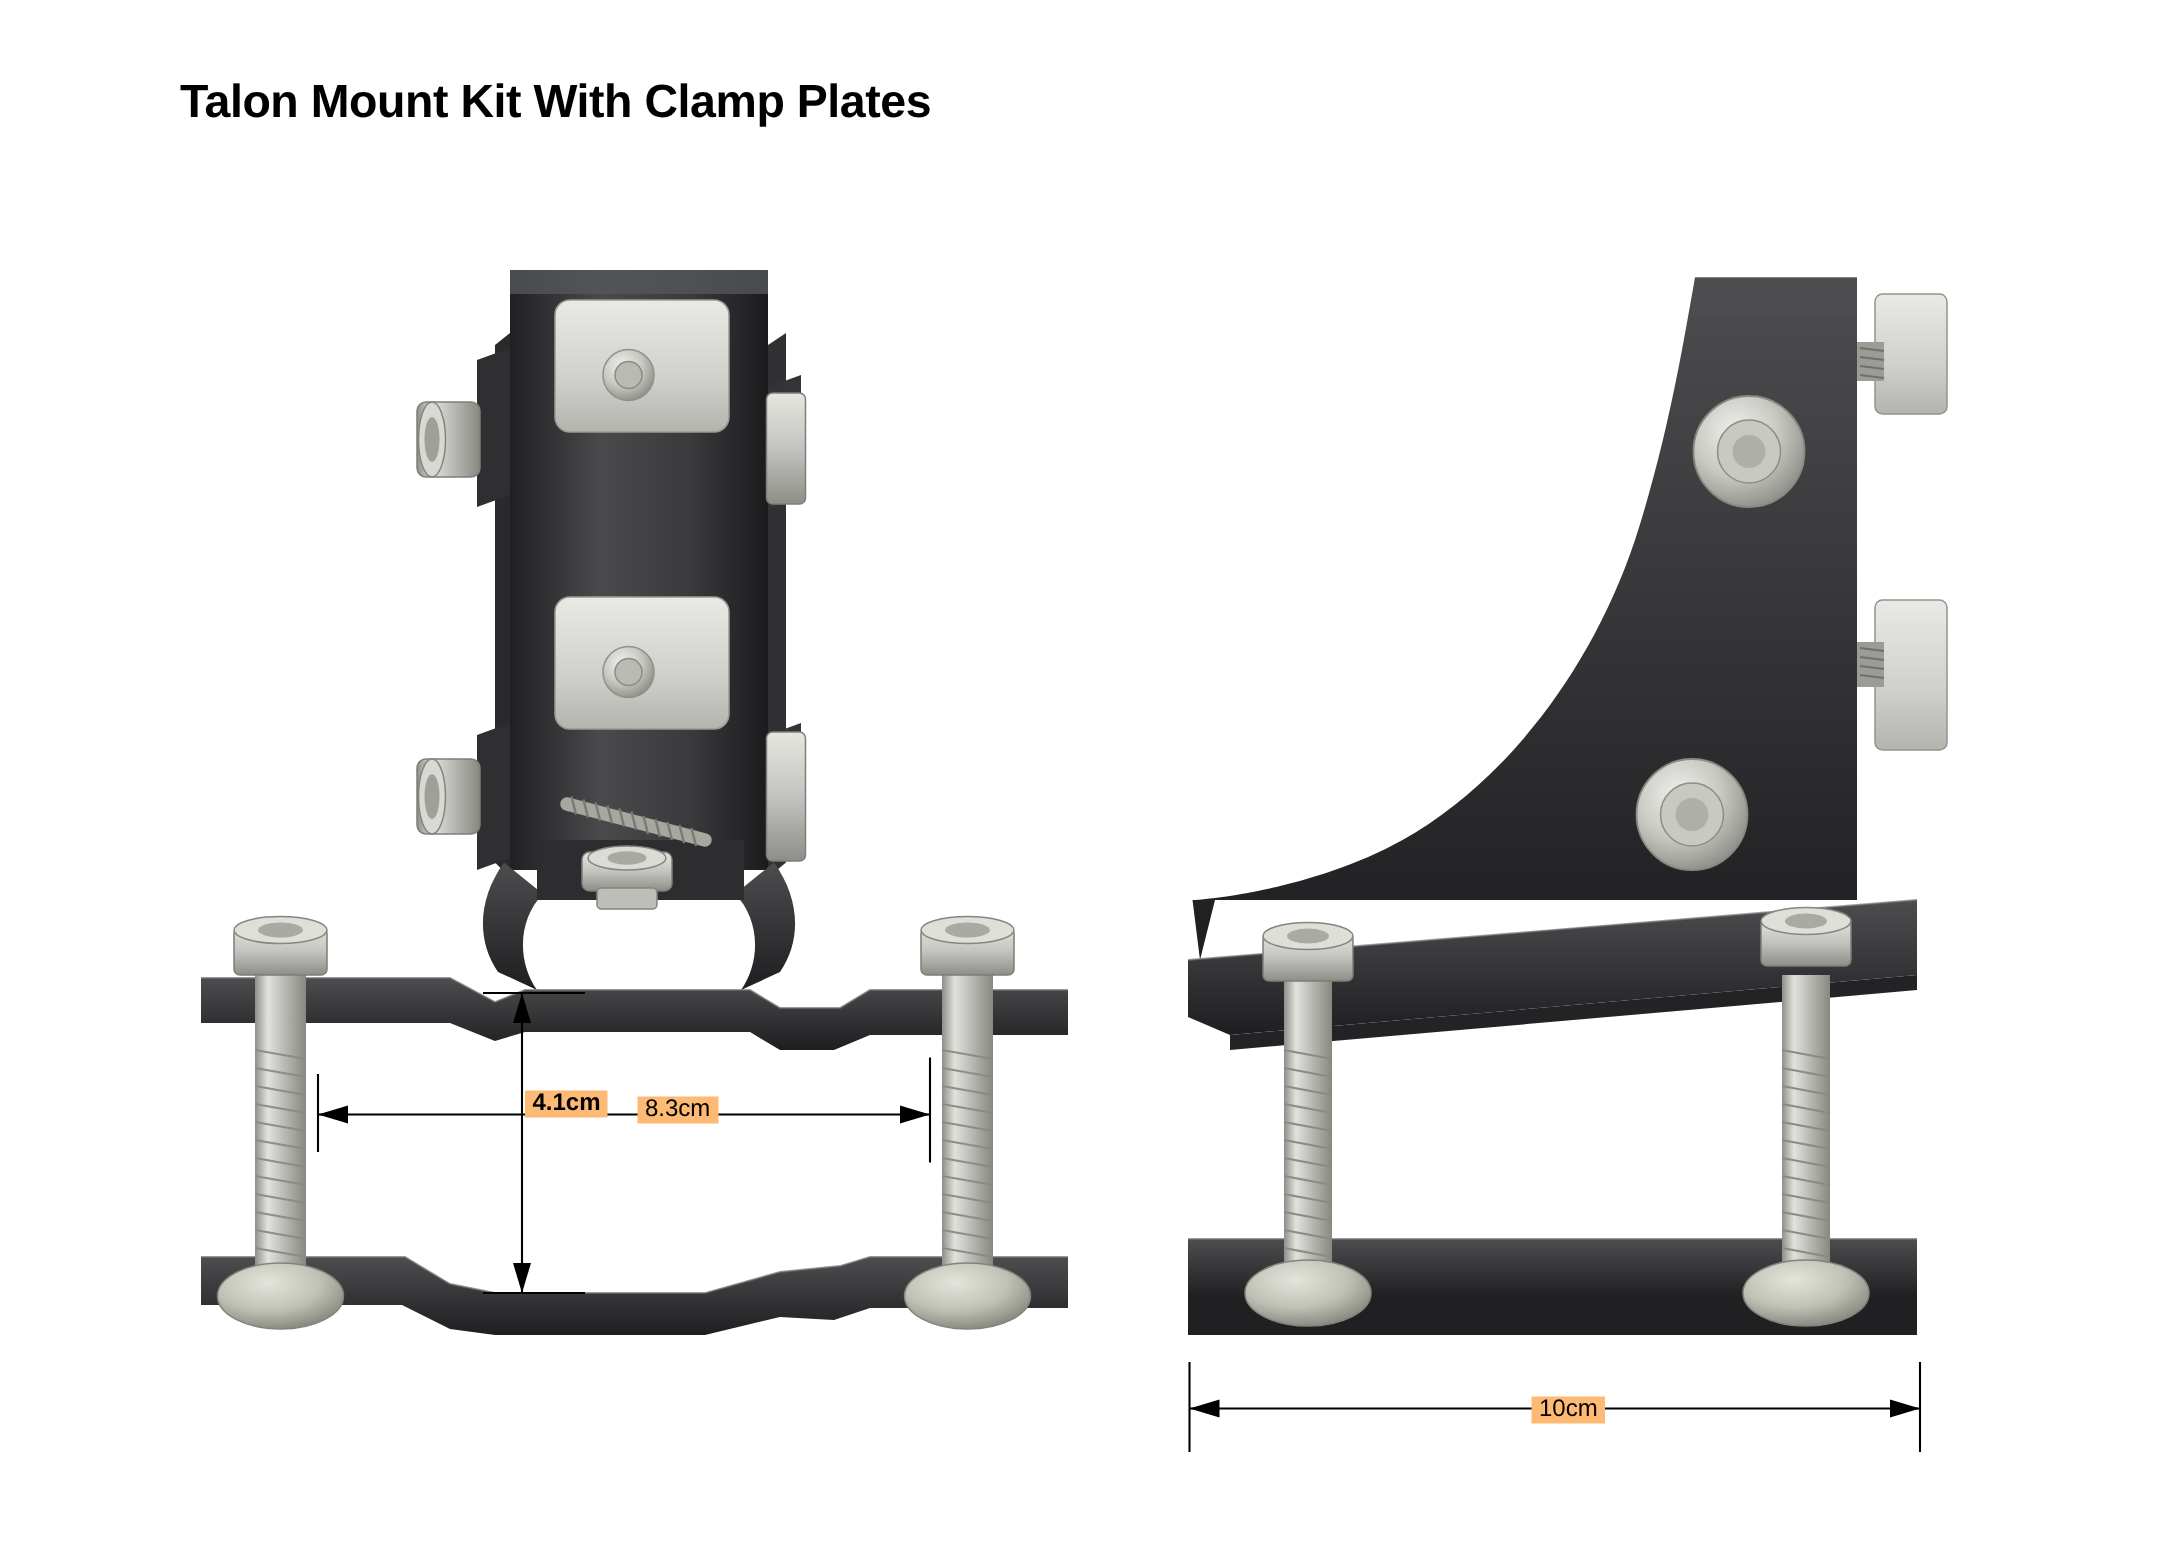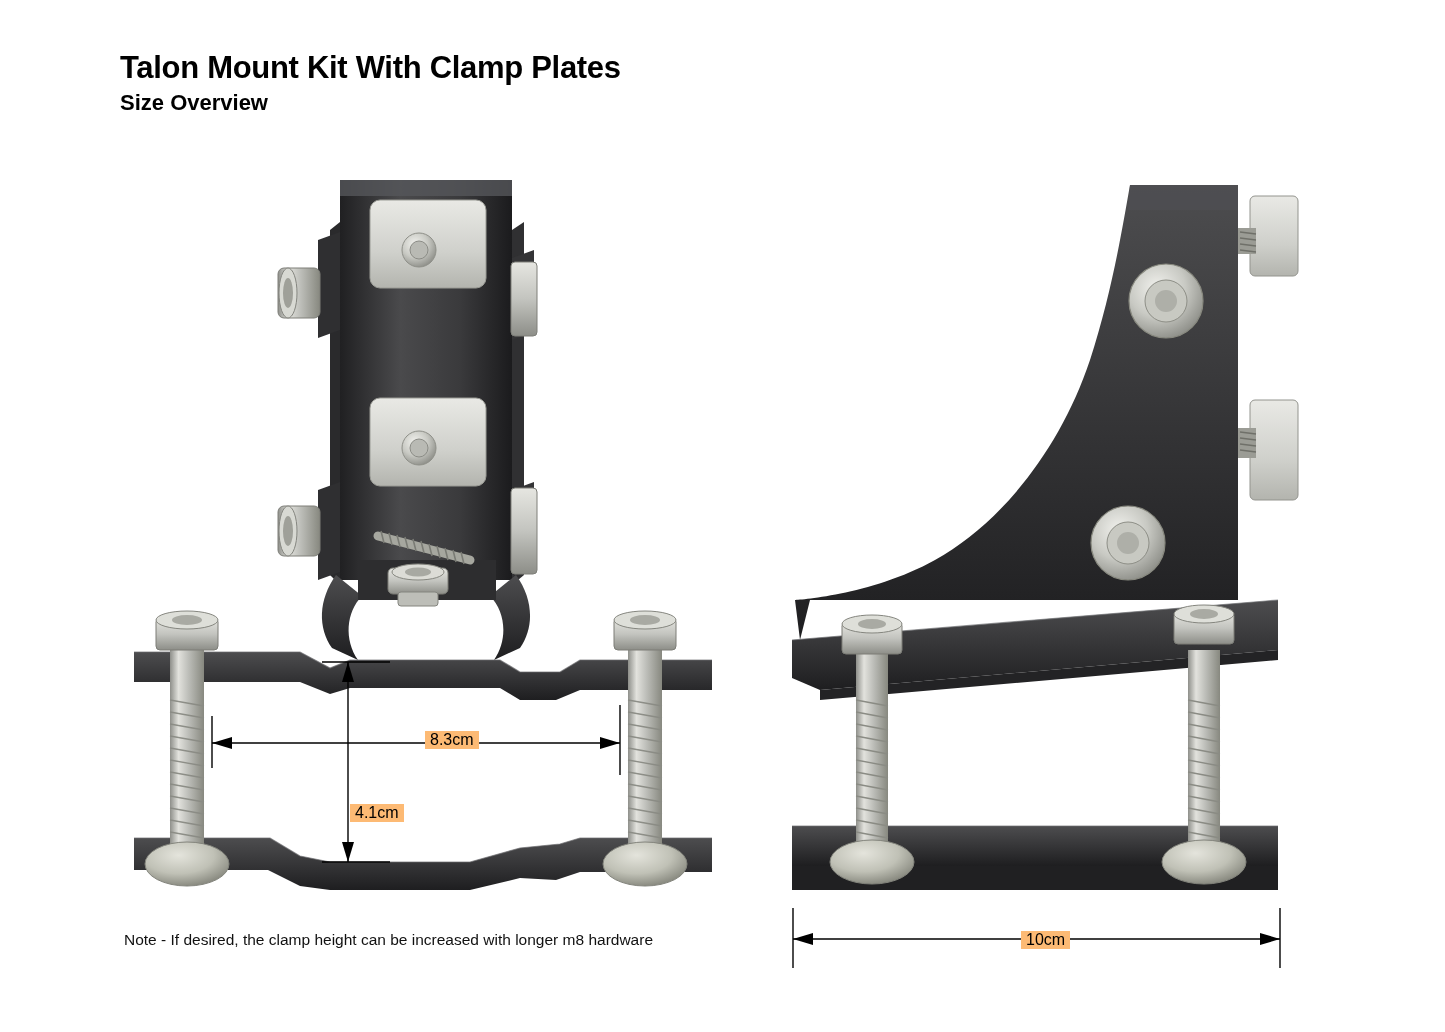--- a/index.html
+++ b/index.html
@@ -52,39 +52,38 @@
   }
   .dim-label {
     position: absolute;
     font-size: 16px;
     color: #000;
     background: #fdba74;
     padding: 0 5px;
     white-space: nowrap;
   }
   #dim-83 { left: 425px; top: 731px; }
-  #dim-41 { left: 350px; top: 804px; }
+  #dim-41 { left: 350px; top: 727px; font-weight: bold; }
   #dim-10 { left: 1021px; top: 931px; text-align: right; }
 
   svg.art {
     position: absolute;
     left: 0; top: 0;
     width: 1445px;
     height: 1032px;
     pointer-events: none;
   }
 </style>
 </head>
 <body>
 
 <div id="page">
 
   <div class="title-block">
     <div class="title-main">Talon Mount Kit With Clamp Plates</div>
-    <div class="title-sub">Size Overview</div>
   </div>
 
   <svg class="art" viewBox="0 0 1445 1032">
     <defs>
       <linearGradient id="gDark" x1="0" y1="0" x2="1" y2="0">
         <stop offset="0%" stop-color="#202022"></stop>
         <stop offset="35%" stop-color="#4a4a4c"></stop>
         <stop offset="70%" stop-color="#3a3a3c"></stop>
         <stop offset="100%" stop-color="#1b1b1d"></stop>
       </linearGradient>
@@ -367,15 +366,14 @@
         <path d="M793,939 L813,933 L813,945 Z" fill="#000" stroke="none"></path>
         <path d="M1280,939 L1260,933 L1260,945 Z" fill="#000" stroke="none"></path>
       </g>
     </g>
   </svg>
 
   <div class="dim-label" id="dim-83">8.3cm</div>
   <div class="dim-label" id="dim-41">4.1cm</div>
   <div class="dim-label" id="dim-10">10cm</div>
 
-  <div class="note-text">Note - If desired, the clamp height can be increased with longer m8 hardware</div>
 
 </div>
 
 </body></html>

